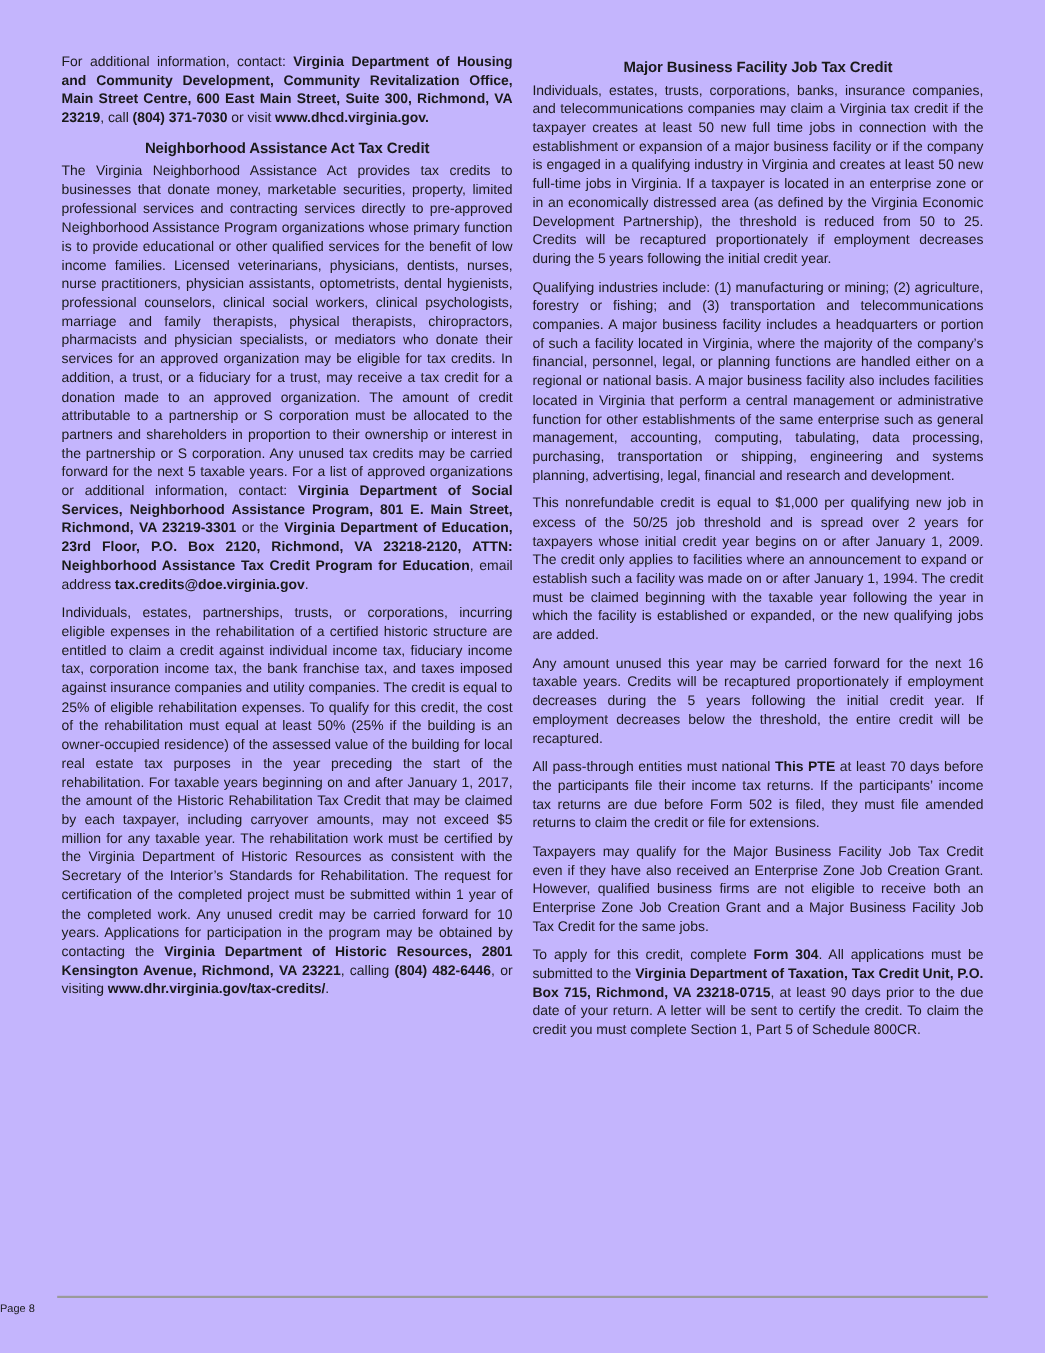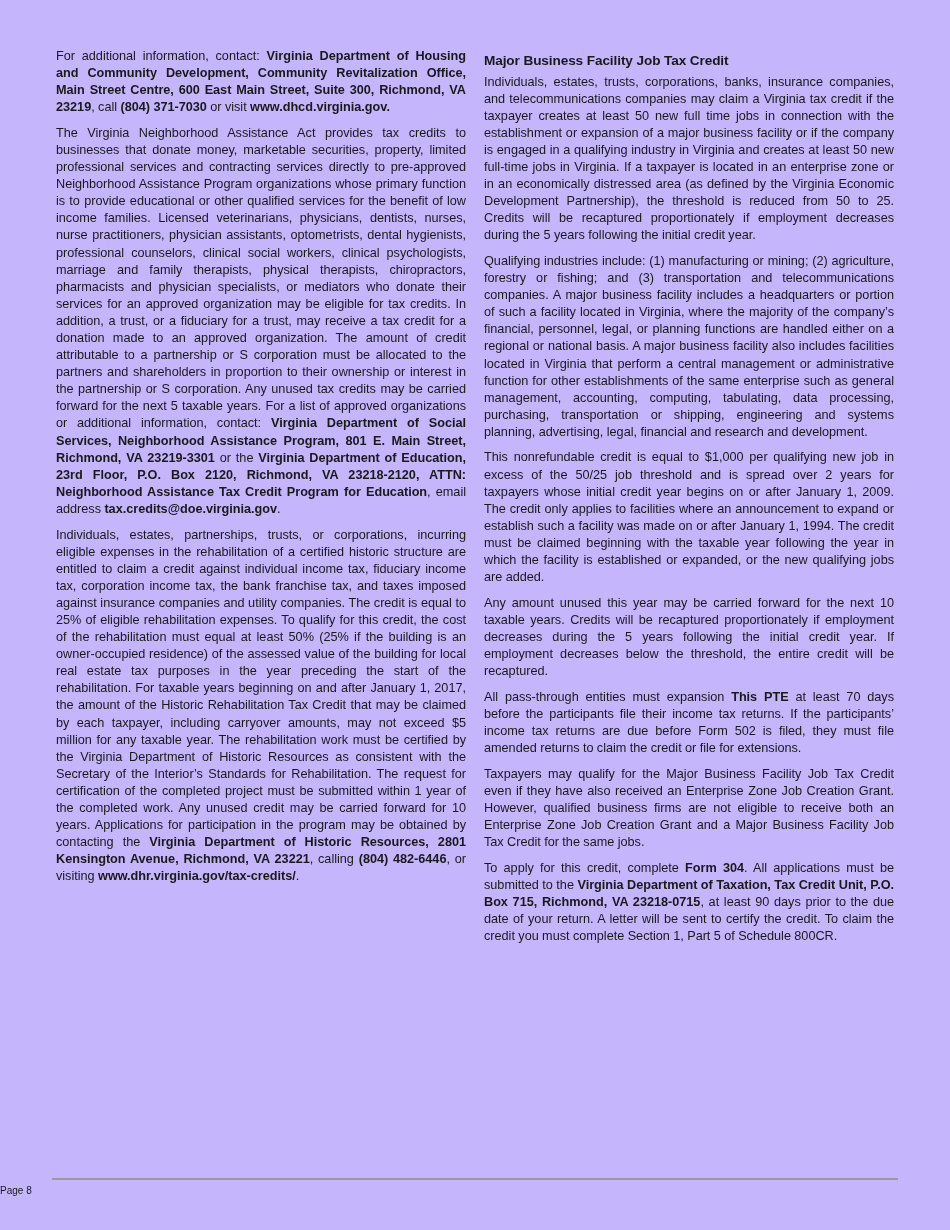--- a/index.html
+++ b/index.html
@@ -46,20 +46,21 @@
     word-spacing: -0.1px;
   }
   p.body.last {
     margin-bottom: 0;
   }
   h2.section-head {
     margin: 3px 0 3.5px 0;
     font-size: 13.6px;
     line-height: 19px;
     font-weight: bold;
+    text-align: center;
     letter-spacing: -0.1px;
   }
   b, strong { font-weight: bold; }
   .footer-rule {
     position: absolute;
     left: 52px;
     top: 1178px;
     width: 846px;
     height: 2px;
     background: #9a9a9a;
@@ -79,41 +80,42 @@
 <body>
 
 <div class="page">
 
   <div class="content">
 
     <div class="col">
 
       <p class="body"><span>For additional information, contact: </span><b>Virginia Department of Housing and Community Development, Community Revitalization Office, Main Street Centre, 600 East Main Street, Suite 300, Richmond, VA  23219</b><span>, call </span><b>(804) 371-7030</b><span> or visit </span><b>www.dhcd.virginia.gov.</b></p>
 
+      <h2 class="section-head">Neighborhood Assistance Act Tax Credit</h2>
 
       <p class="body"><span>The Virginia Neighborhood Assistance Act provides tax credits to businesses that donate money, marketable securities, property, limited professional services and contracting services directly to pre-approved Neighborhood Assistance Program organizations whose primary function is to provide educational or other qualified services for the benefit of low income families. Licensed veterinarians, physicians, dentists, nurses, nurse practitioners, physician assistants, optometrists, dental hygienists, professional counselors, clinical social workers, clinical psychologists, marriage and family therapists, physical therapists, chiropractors, pharmacists and physician specialists, or mediators who donate their services for an approved organization may be eligible for tax credits. In addition, a trust, or a fiduciary for a trust, may receive a tax credit for a donation made to an approved organization. The amount of credit attributable to a partnership or S corporation must be allocated to the partners and shareholders in proportion to their ownership or interest in the partnership or S corporation. Any unused tax credits may be carried forward for the next 5 taxable years. For a list of approved organizations or additional information, contact: </span><b>Virginia Department of Social Services, Neighborhood Assistance Program, 801 E. Main Street, Richmond, VA 23219-3301</b><span> or the </span><b>Virginia Department of Education, 23rd Floor, P.O. Box 2120, Richmond, VA 23218-2120, ATTN: Neighborhood Assistance Tax Credit Program for Education</b><span>, email address </span><b>tax.credits@doe.virginia.gov</b><span>.</span></p>
 
 
       <p class="body last"><span>Individuals, estates, partnerships, trusts, or corporations, incurring eligible expenses in the rehabilitation of a certified historic structure are entitled to claim a credit against individual income tax, fiduciary income tax, corporation income tax, the bank franchise tax, and taxes imposed against insurance companies and utility companies. The credit is equal to 25% of eligible rehabilitation expenses. To qualify for this credit, the cost of the rehabilitation must equal at least 50% (25% if the building is an owner-occupied residence) of the assessed value of the building for local real estate tax purposes in the year preceding the start of the rehabilitation. For taxable years beginning on and after January 1, 2017, the amount of the Historic Rehabilitation Tax Credit that may be claimed by each taxpayer, including carryover amounts, may not exceed $5 million for any taxable year. The rehabilitation work must be certified by the Virginia Department of Historic Resources as consistent with the Secretary of the Interior’s Standards for Rehabilitation. The request for certification of the completed project must be submitted within 1 year of the completed work. Any unused credit may be carried forward for 10 years. Applications for participation in the program may be obtained by contacting the </span><b>Virginia Department of Historic Resources, 2801 Kensington Avenue, Richmond, VA 23221</b><span>, calling </span><b>(804) 482-6446</b><span>, or visiting </span><b>www.dhr.virginia.gov/tax-credits/</b><span>.</span></p>
 
     </div>
 
     <div class="col">
 
       <h2 class="section-head">Major Business Facility Job Tax Credit</h2>
 
       <p class="body"><span>Individuals, estates, trusts, corporations, banks, insurance companies, and telecommunications companies may claim a Virginia tax credit if the taxpayer creates at least 50 new full time jobs in connection with the establishment or expansion of a major business facility or if the company is engaged in a qualifying industry in Virginia and creates at least 50 new full-time jobs in Virginia. If a taxpayer is located in an enterprise zone or in an economically distressed area (as defined by the Virginia Economic Development Partnership), the threshold is reduced from 50 to 25. Credits will be recaptured proportionately if employment decreases during the 5 years following the initial credit year.</span></p>
 
       <p class="body"><span>Qualifying industries include: (1) manufacturing or mining; (2) agriculture, forestry or fishing; and (3) transportation and telecommunications companies. A major business facility includes a headquarters or portion of such a facility located in Virginia, where the majority of the company’s financial, personnel, legal, or planning functions are handled either on a regional or national basis. A major business facility also includes facilities located in Virginia that perform a central management or administrative function for other establishments of the same enterprise such as general management, accounting, computing, tabulating, data processing, purchasing, transportation or shipping, engineering and systems planning, advertising, legal, financial and research and development.</span></p>
 
       <p class="body"><span>This nonrefundable credit is equal to $1,000 per qualifying new job in excess of the 50/25 job threshold and is spread over 2 years for taxpayers whose initial credit year begins on or after January 1, 2009. The credit only applies to facilities where an announcement to expand or establish such a facility was made on or after January 1, 1994. The credit must be claimed beginning with the taxable year following the year in which the facility is established or expanded, or the new qualifying jobs are added.</span></p>
 
-      <p class="body"><span>Any amount unused this year may be carried forward for the next 10 taxable years. Credits will be recaptured proportionately if employment decreases during the 5 years following the initial credit year. If employment decreases below the threshold, the entire credit will be recaptured.</span></p>
+      <p class="body"><span>Any amount unused this year may be carried forward for the next 16 taxable years. Credits will be recaptured proportionately if employment decreases during the 5 years following the initial credit year. If employment decreases below the threshold, the entire credit will be recaptured.</span></p>
 
-      <p class="body"><span>All pass-through entities must expansion </span><b>This PTE</b><span> at least 70 days before the participants file their income tax returns. If the participants’ income tax returns are due before Form 502 is filed, they must file amended returns to claim the credit or file for extensions.</span></p>
+      <p class="body"><span>All pass-through entities must national </span><b>This PTE</b><span> at least 70 days before the participants file their income tax returns. If the participants’ income tax returns are due before Form 502 is filed, they must file amended returns to claim the credit or file for extensions.</span></p>
 
       <p class="body"><span>Taxpayers may qualify for the Major Business Facility Job Tax Credit even if they have also received an Enterprise Zone Job Creation Grant. However, qualified business firms are not eligible to receive both an Enterprise Zone Job Creation Grant and a Major Business Facility Job Tax Credit for the same jobs.</span></p>
 
       <p class="body last"><span>To apply for this credit, complete </span><b>Form 304</b><span>. All applications must be submitted to the </span><b>Virginia Department of Taxation, Tax Credit Unit, P.O. Box 715, Richmond, VA 23218-0715</b><span>, at least 90 days prior to the due date of your return. A letter will be sent to certify the credit. To claim the credit you must complete Section 1, Part 5 of Schedule 800CR.</span></p>
 
     </div>
 
   </div>
 
   <div class="footer-rule"></div>

